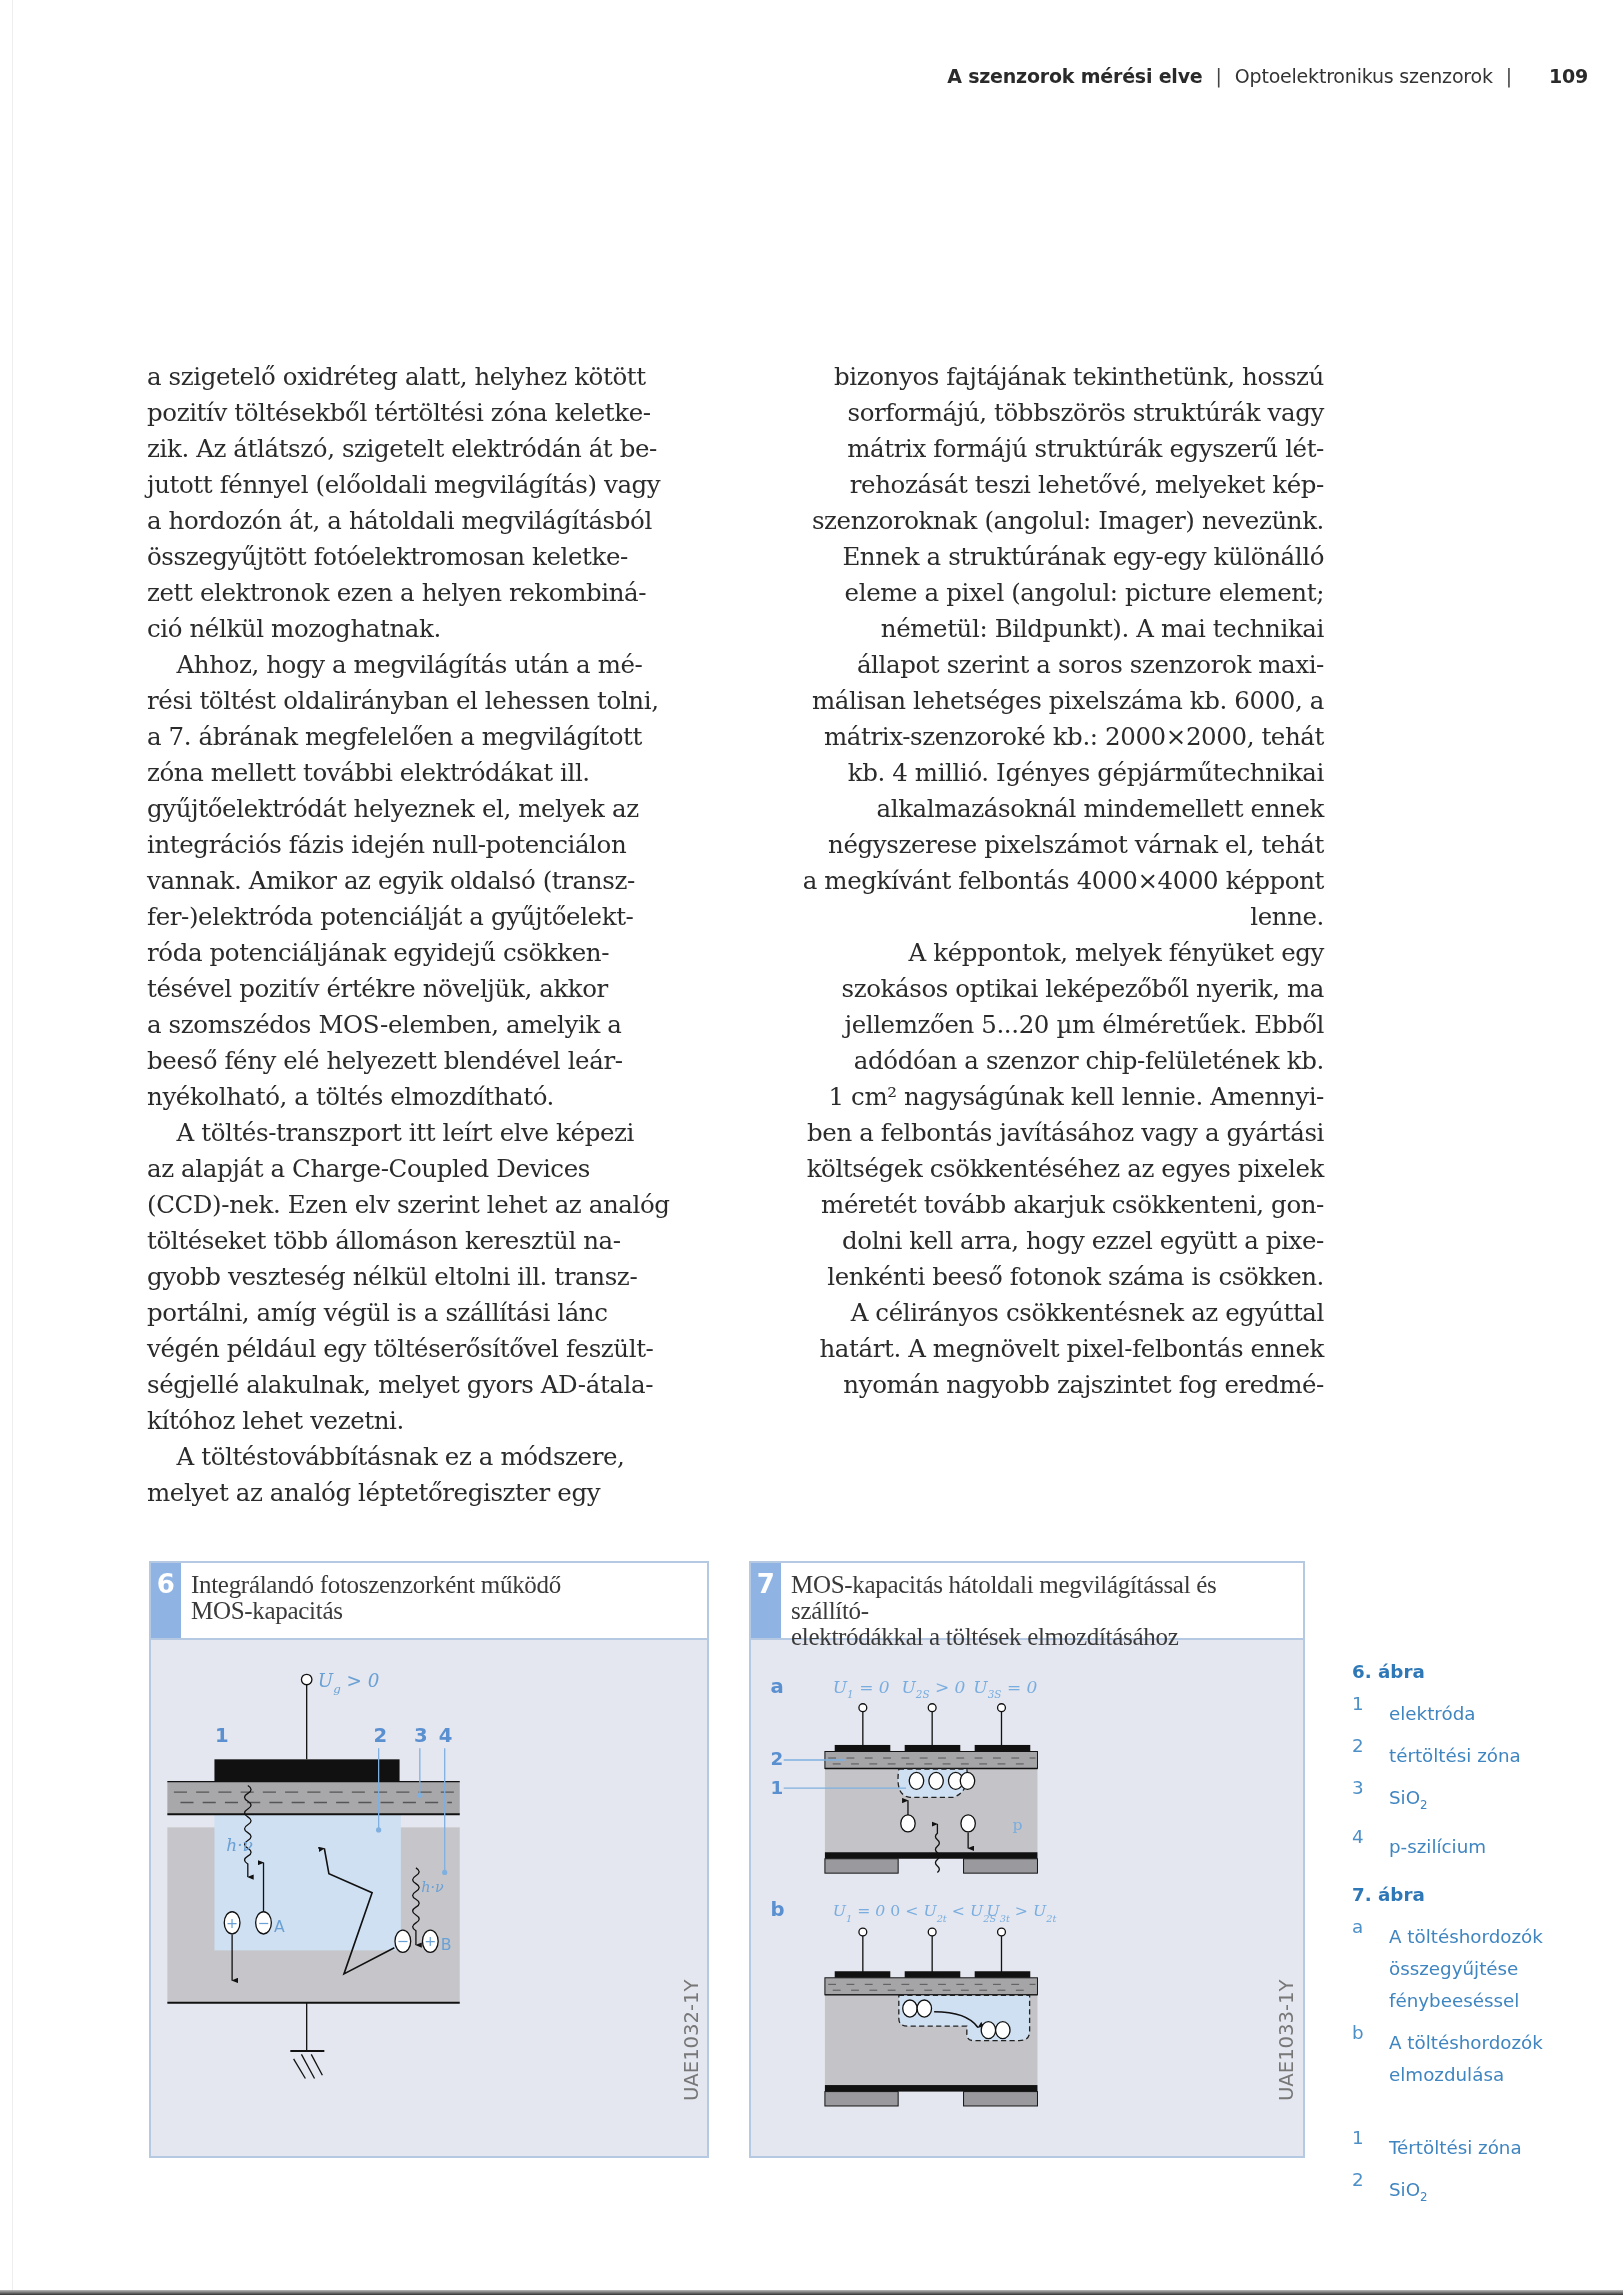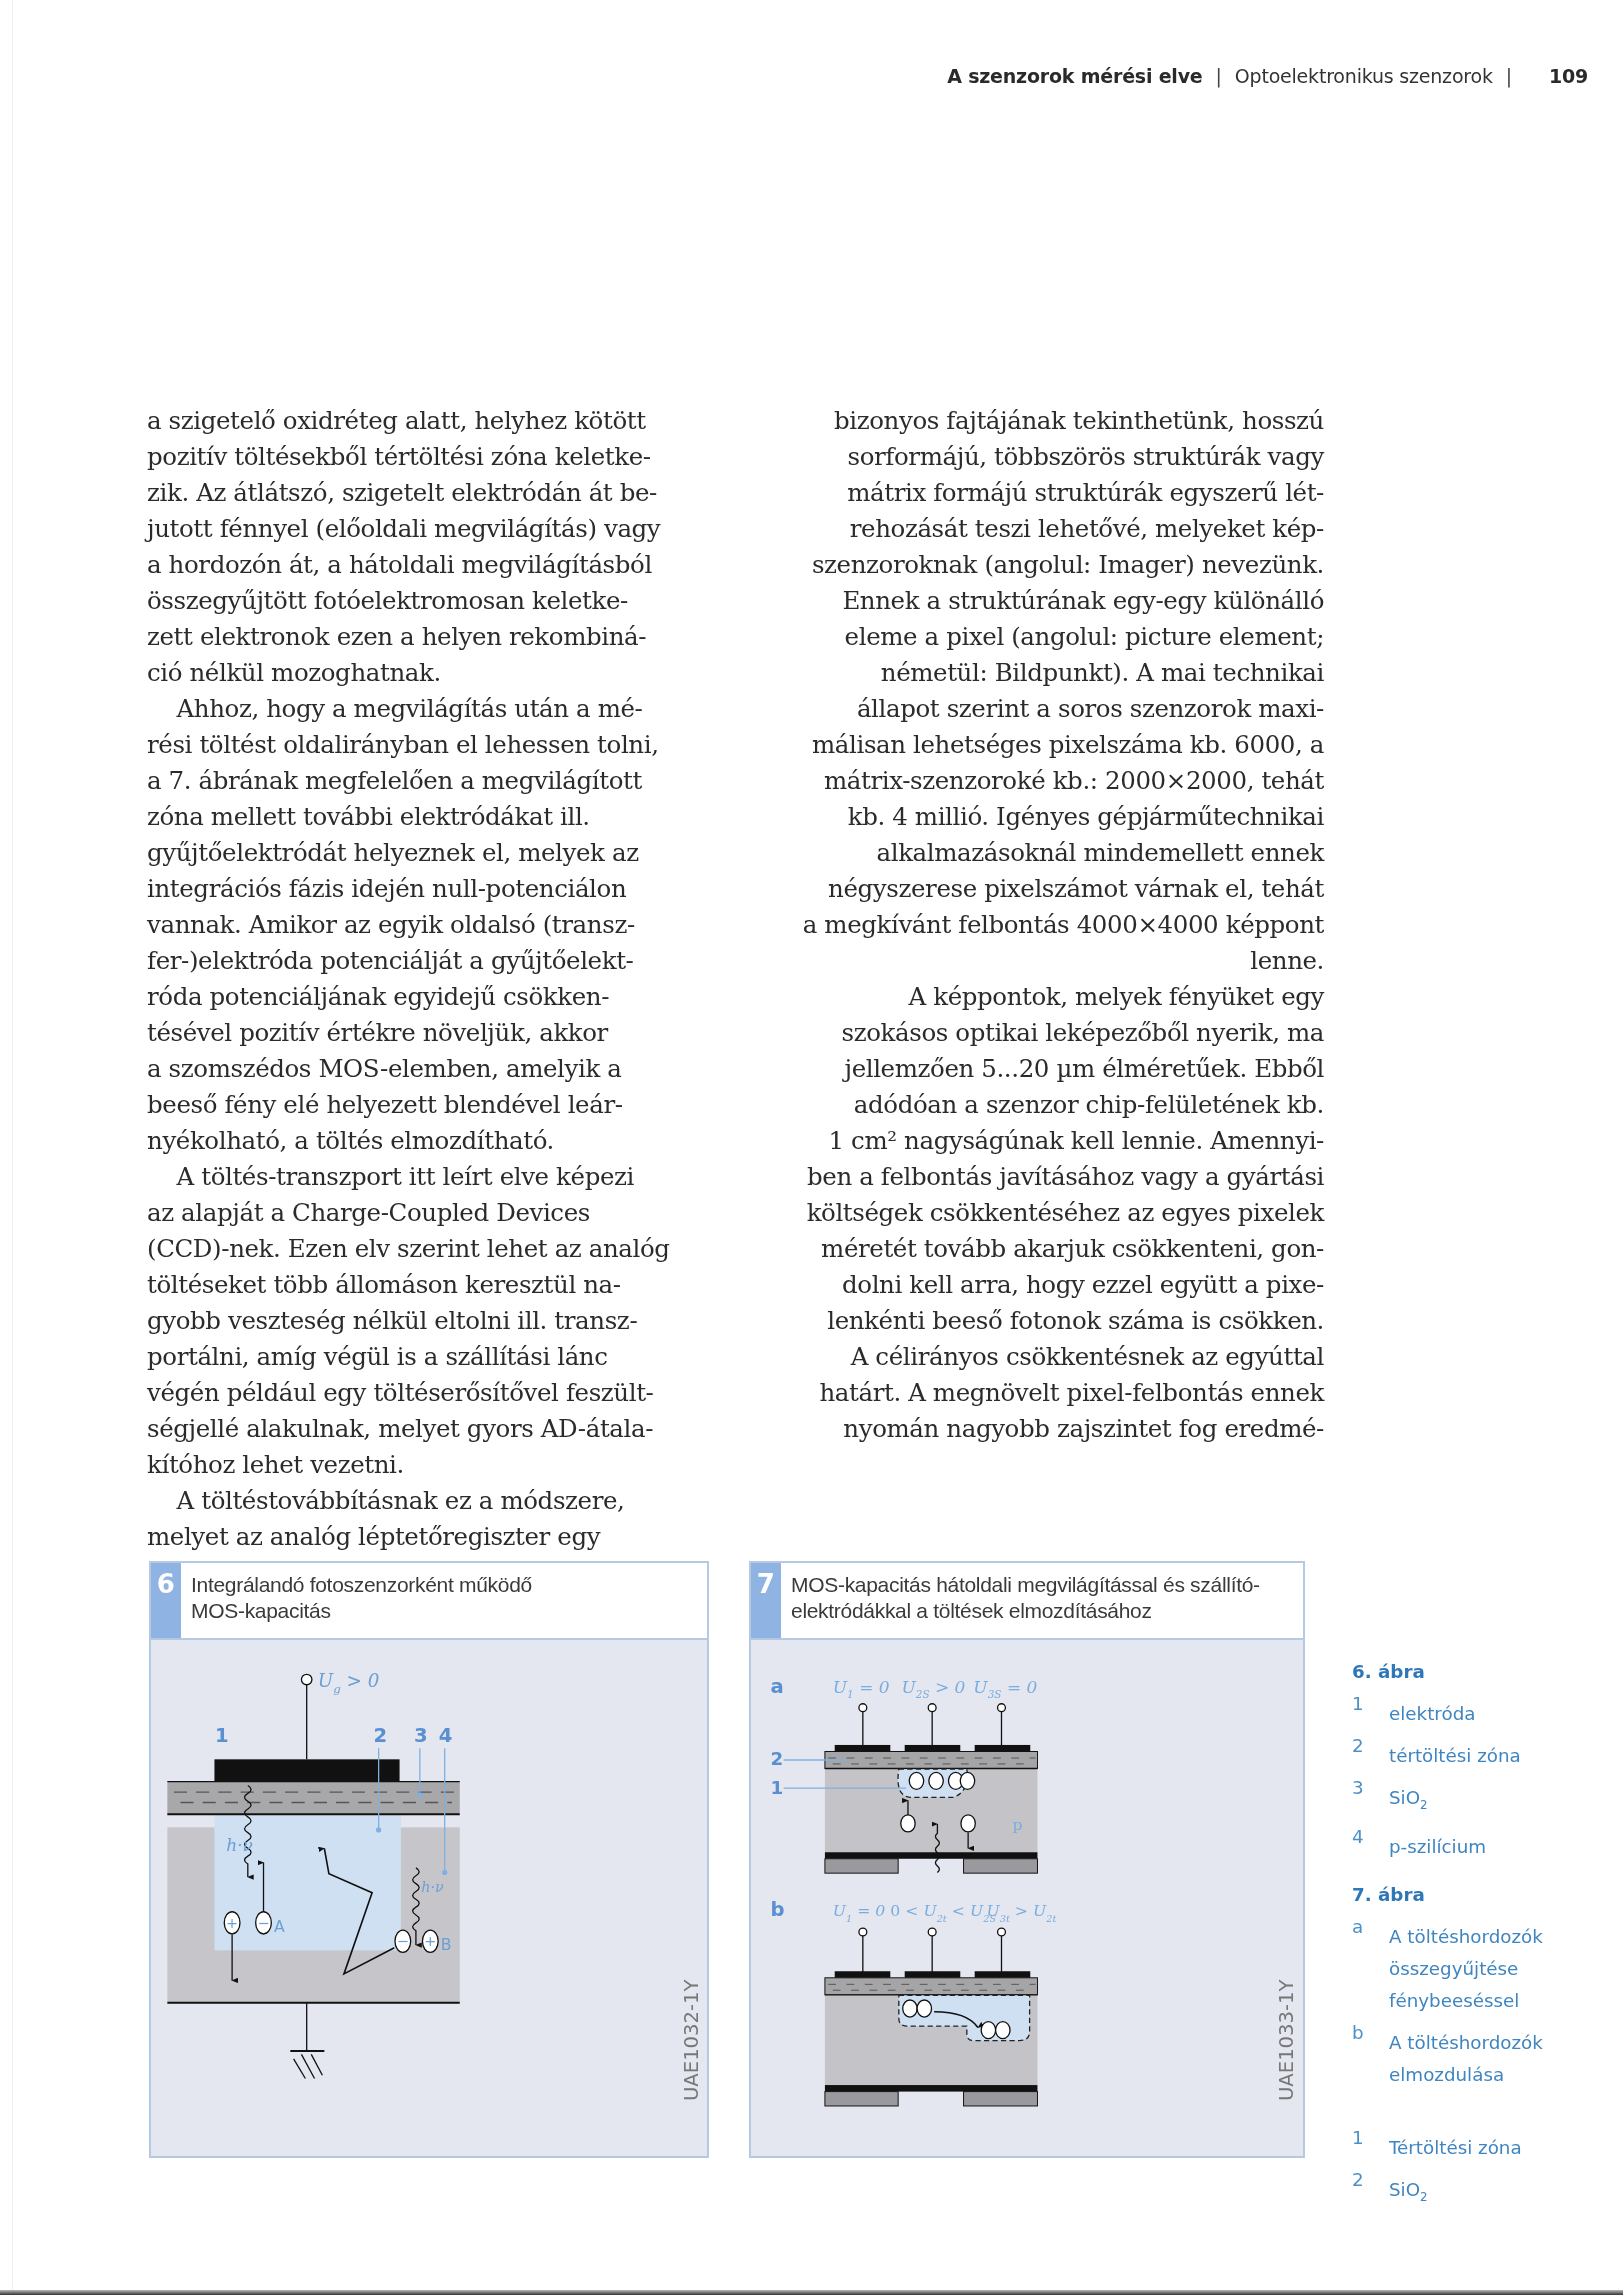--- a/index.html
+++ b/index.html
@@ -1,31 +1,31 @@
 <!DOCTYPE html>
 <html style="font-size:10.5px"><head>
 <meta charset="utf-8">
 <style>
   html, body { margin:0; padding:0; background:#fff; }
   body { width:1623px; height:2295px; position:relative; overflow:hidden; color:#222; }
   .running-head { position:absolute; top:65px; right:0; left:0; height:26px; }
   .rh-inner { position:absolute; right:35px; top:0; font-family:"DejaVu Sans", sans-serif; font-size:19px; color:#333; white-space:nowrap; letter-spacing:-0.2px; }
   .rh-inner .b { font-weight:bold; color:#2a2a2a;margin-left:24px; }
   .rh-inner .sep { display:inline-block; margin:0 13px; color:#444; font-weight:normal; }
-  .col { position:absolute; top:359px; width:576px; font-family:"DejaVu Serif", serif; font-size:24.5px; line-height:36px; color:#2b2b2b; letter-spacing:-0.4px;margin-top:44px; }
+  .col { position:absolute; top:359px; width:576px; font-family:"DejaVu Serif", serif; font-size:24.5px; line-height:36px; color:#2b2b2b; letter-spacing:-0.4px; }
   .col-left { left:147px; }
   .col-right { left:748px;text-align:right; }
   .line { display:block; white-space:nowrap; }
 
   .fig { position:absolute; top:1561px; height:597px; border:2px solid #b5c9e3; background:#e4e7ef; box-sizing:border-box; }
   .fig6 { left:149px; width:560px; }
   .fig7 { left:749px; width:556px; }
   .fig-head { position:absolute; left:0; top:0; right:0; height:75px; background:#fff; border-bottom:2px solid #b5c9e3; }
   .fig-num { position:absolute; left:0; top:0; width:29.5px; height:75px; background:#8fb4e3; color:#fff; font-family:"DejaVu Sans", sans-serif; font-weight:bold; font-size:26px; text-align:center; line-height:42px; }
-  .fig-title { position:absolute; left:40px; top:9.2px; right:5.2px; font-family:Liberation Sans, sans-serif; font-size:21px; line-height:26px; color:#3a3a3a; letter-spacing:-0.3px; }
+  .fig-title { position:absolute; left:40px; top:9.2px; right:5.2px; font-family:Liberation Serif, serif; font-size:25px; line-height:26px; color:#3a3a3a; letter-spacing:-0.3px; }
   .fig-body { position:absolute; left:0; top:77px; right:0; bottom:0; }
   .fig-body svg { display:block; }
   .code { position:absolute; font-family:"DejaVu Sans", sans-serif; font-size:19.6px; color:#777; transform:rotate(-90deg); transform-origin:left top; white-space:nowrap; }
 
   .side { position:absolute; left:1352px; font-family:"DejaVu Sans", sans-serif; font-size:18.3px; line-height:32px; color:#3f85c0; }
   .side .cap { font-weight:bold; color:#2f78b7; }
   .side .row { display:flex; }
   .side .k { width:37px; flex:none; color:#4d8fc7; }
   .side .v { flex:1;margin-top:10px; }
   .side-6 { top:1656px; }

